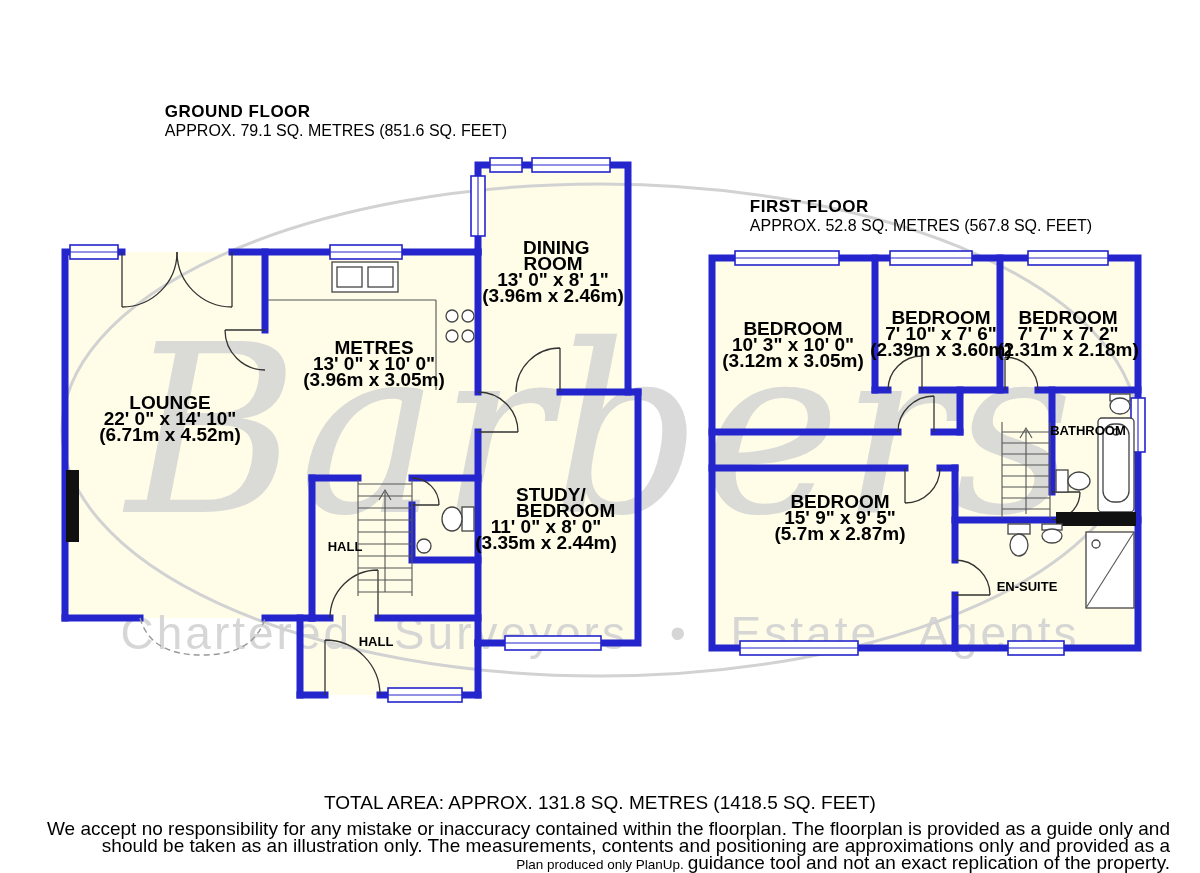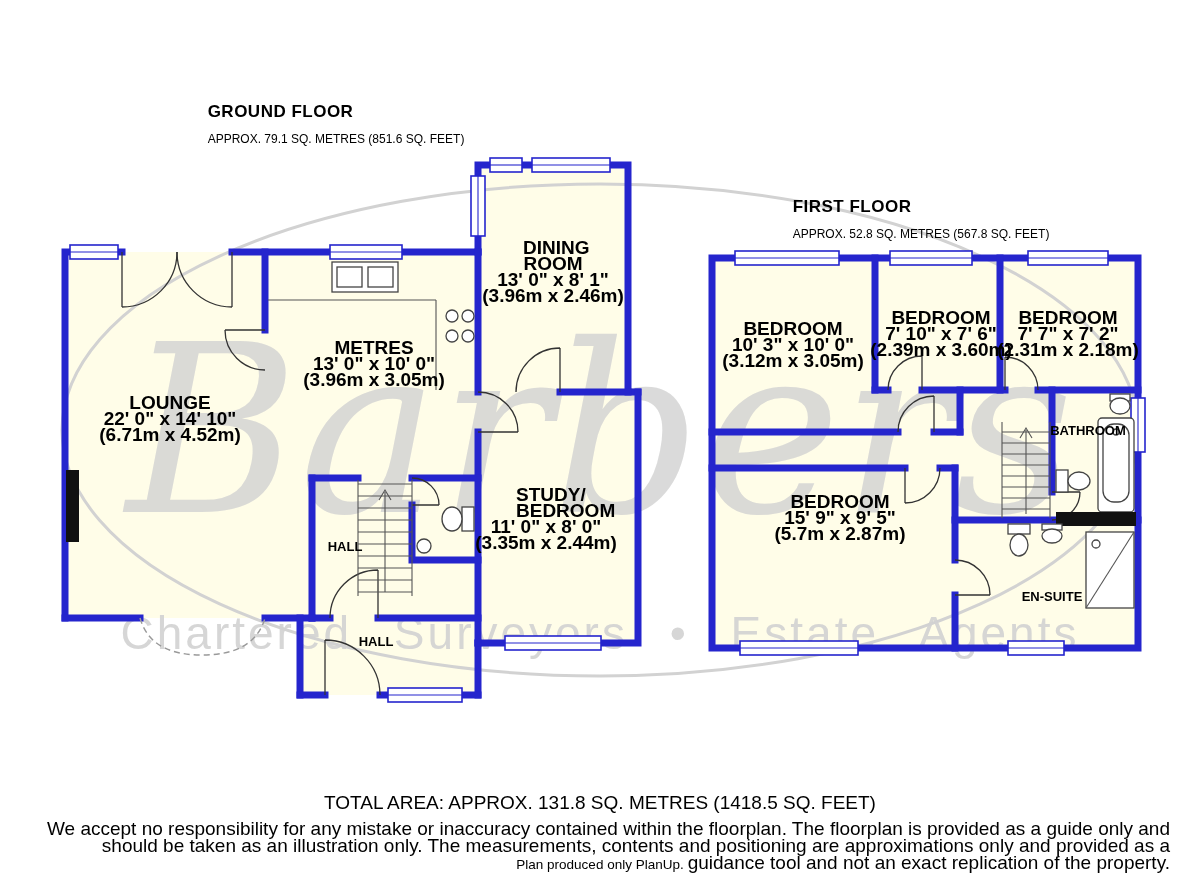--- a/index.html
+++ b/index.html
@@ -17,21 +17,21 @@
   .dash{stroke:#999;stroke-width:1.4;fill:none;stroke-dasharray:6 4;}
   .black{fill:#111;stroke:none;}
   .wm-ellipse{fill:none;stroke:var(--watermark,#d2d2d2);stroke-width:3;}
   .wm-brand{fill:var(--watermark,#d2d2d2);opacity:.8;font-family:"DejaVu Serif",serif;
             font-style:italic;font-size:235px;}
   .wm-tagline{fill:var(--watermark,#d2d2d2);opacity:.9;font-family:"Liberation Sans",sans-serif;
             font-size:46px;letter-spacing:3px;word-spacing:26px;}
   
   .floor-title{position:absolute;transform:translateX(-50%);text-align:left;white-space:nowrap;}
   .floor-title .t{font-weight:700;font-size:17px;letter-spacing:.5px;}
-  .floor-title .s{font-size:12px;margin-top:10px;}
+  .floor-title .s{font-size:16px;margin-top:0;}
   .room-label{position:absolute;transform:translate(-50%,-50%);text-align:center;
               font-weight:700;font-size:19px;line-height:16px;}
   .room-label .dim{display:block;white-space:nowrap;width:max-content;margin-left:50%;
                    transform:translateX(-50%);}
   .hall-label{position:absolute;transform:translate(-50%,-50%);font-weight:700;font-size:13px;
               white-space:nowrap;}
   .total{position:absolute;left:600px;top:792px;transform:translateX(-50%);
          font-size:19px;white-space:nowrap;}
   .disclaimer{position:absolute;left:600px;top:820px;transform:translateX(-50%);
               width:1140px;text-align:right;font-size:19px;line-height:17px;}
@@ -271,19 +271,19 @@
     <div>BEDROOM</div>
     <span class="dim">7' 7" x 7' 2"</span>
     <span class="dim">(2.31m x 2.18m)</span>
   </div>
   <div class="room-label" style="left:840px;top:518px;width:140px;">
     <div>BEDROOM</div>
     <span class="dim">15' 9" x 9' 5"</span>
     <span class="dim">(5.7m x 2.87m)</span>
   </div>
   <div class="hall-label" style="left:1088px;top:430px;">BATHROOM</div>
-  <div class="hall-label" style="left:1052px;top:586px;margin-top:10px;">EN-SUITE</div>
+  <div class="hall-label" style="left:1027px;top:586px;">EN-SUITE</div>
 
   <div class="total">TOTAL AREA: APPROX. 131.8 SQ. METRES (1418.5 SQ. FEET)</div>
   <div class="disclaimer">We accept no responsibility for any mistake or inaccuracy contained within the floorplan. The floorplan is provided as a guide only and should be taken as an illustration only. The measurements, contents and positioning are approximations only and provided as a guidance tool and not an exact replication of the property.</div>
   <div class="produced">Plan produced only PlanUp.</div>
 
 </div>
 
 </body></html>

